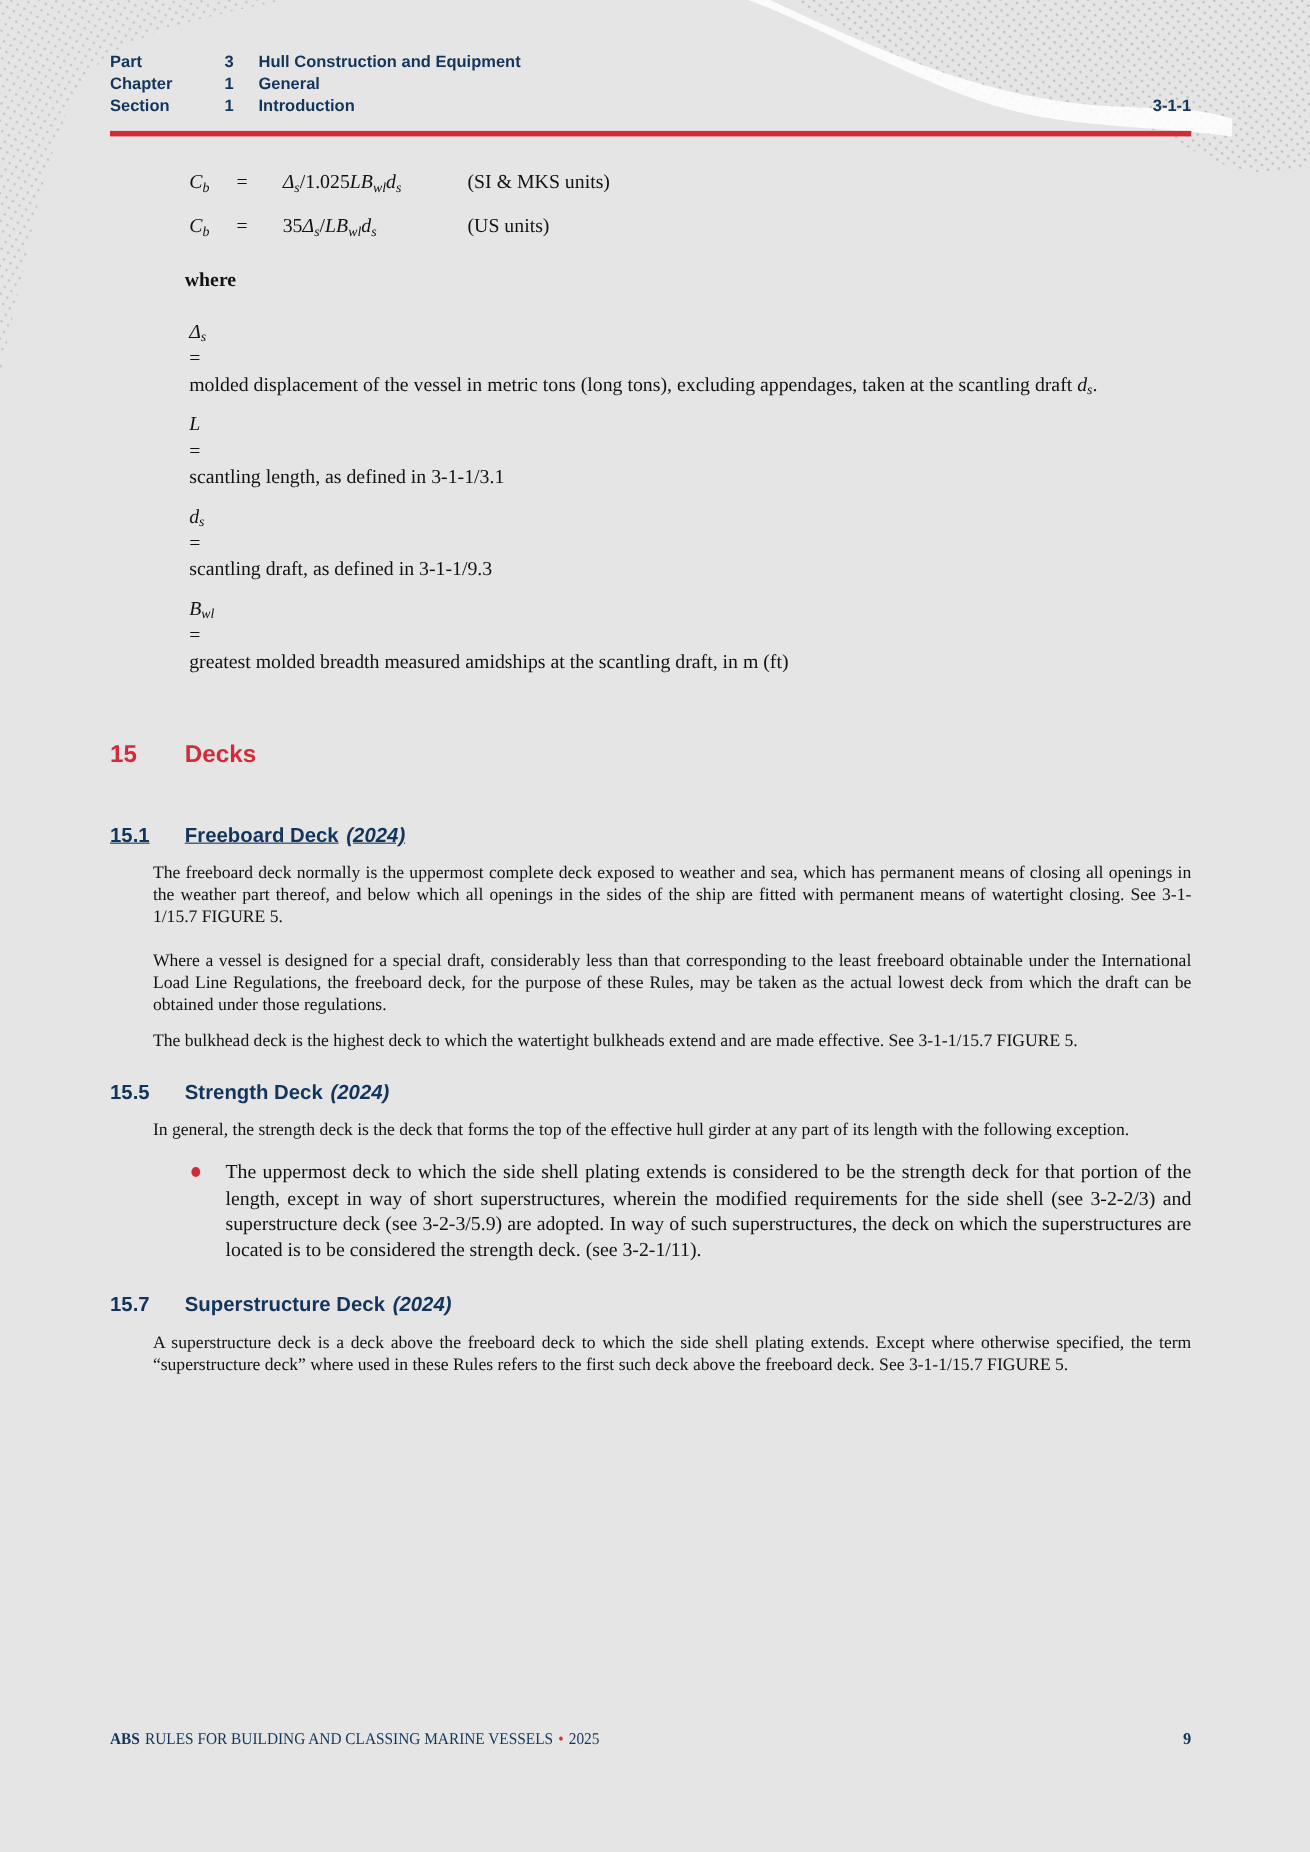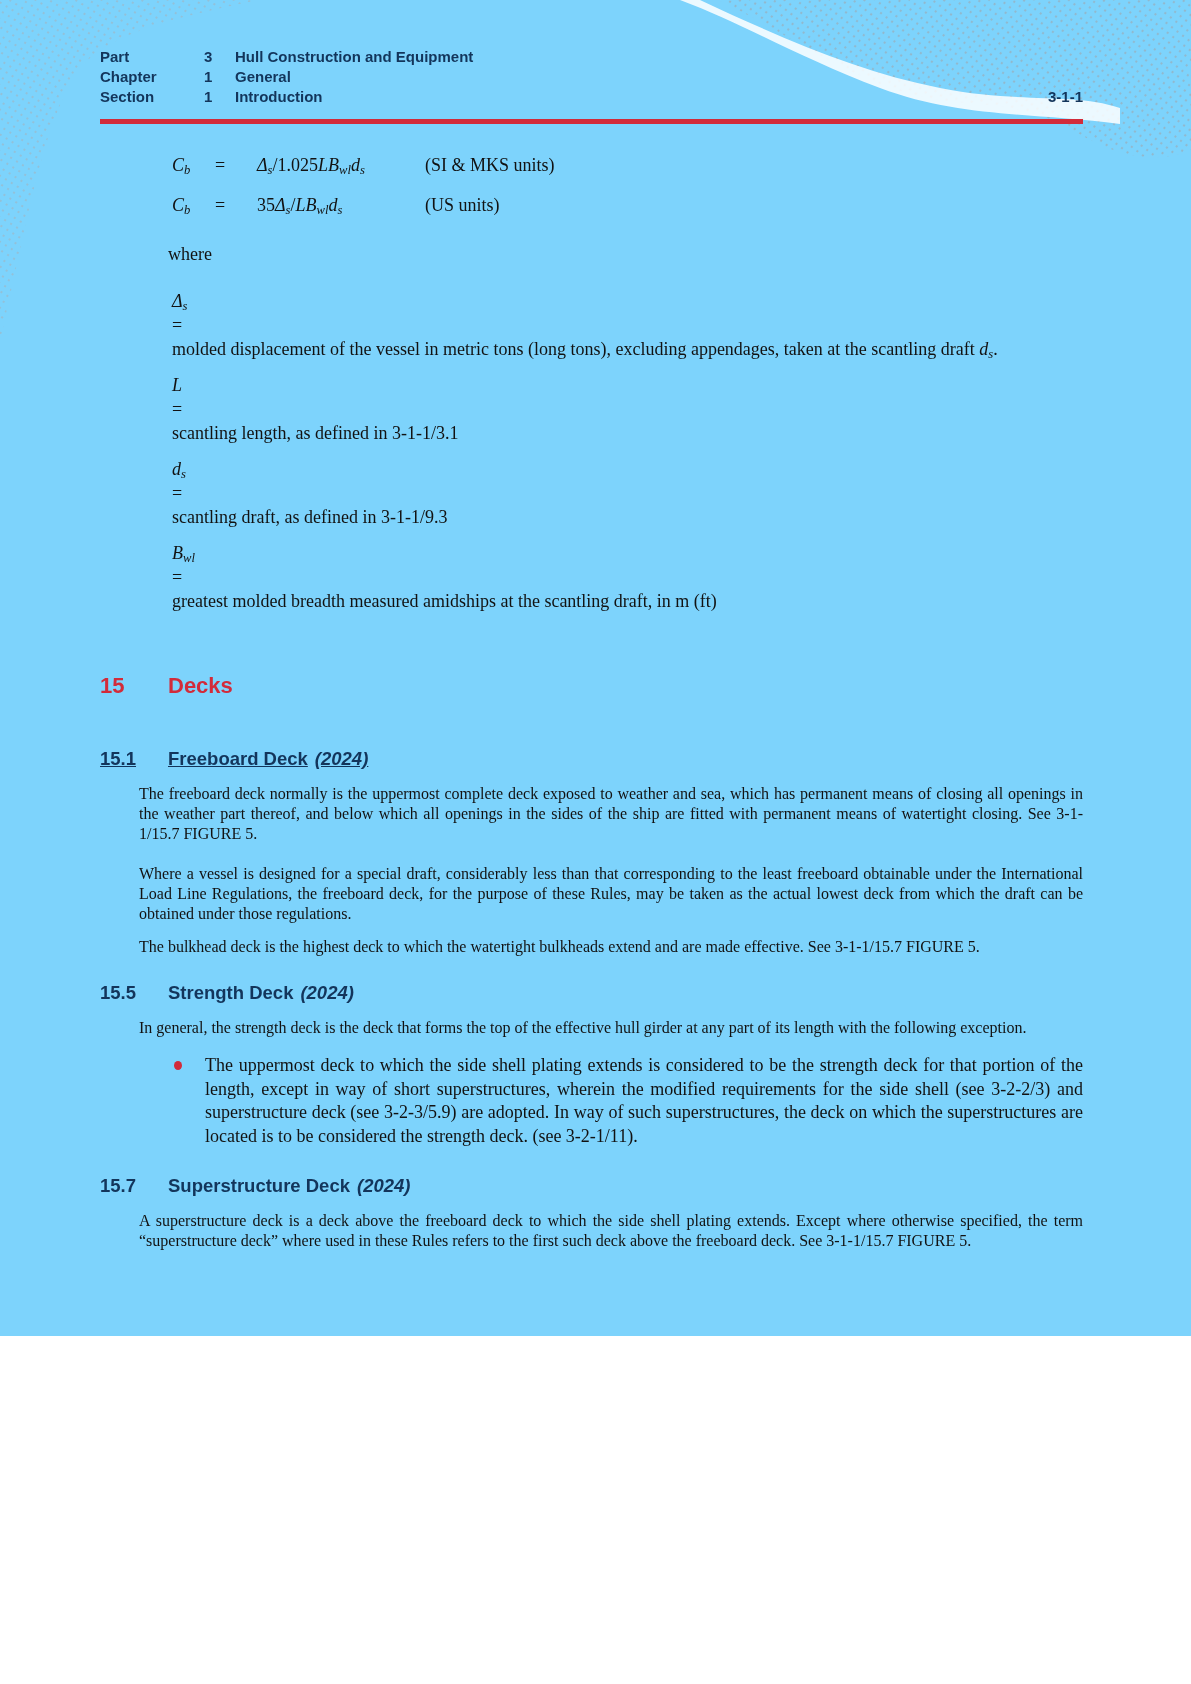--- a/index.html
+++ b/index.html
@@ -1,19 +1,19 @@
 <!DOCTYPE html>
 <html><head>
 <meta charset="utf-8">
 <style>
   html,body{margin:0;padding:0;background:#ffffff;}
   .page{
     position:relative;
-    width:1191px;height:1336px;
-    background:#7dd3fc;
+    width:1191px;height:1684px;
+    background:#e5e5e5;
     overflow:hidden;
     font-family:"Liberation Serif","DejaVu Serif",serif;
     color:#121212;
   }
   .deco{position:absolute;top:0;pointer-events:none;}
   .deco-left{left:0;}
   .deco-right{right:0;}
   .content{position:absolute;left:100px;top:0;width:983px;}
 
   
@@ -30,21 +30,21 @@
   
   .formula-block{margin-top:28px;margin-left:72px;font-size:18px;}
   .f-row{display:flex;line-height:26px;margin-bottom:14px;}
   .f-var{width:43px;font-style:italic;}
   .f-eq{width:42px;}
   .f-expr{width:168px;}
   .it{font-style:italic;}
   .up{font-style:normal;}
   sub{font-size:70%;line-height:0;vertical-align:-0.25em;font-style:italic;}
 
-  .where{margin-top:26px;margin-left:68px;font-size:18px;}
+  .where{margin-top:26px;margin-left:68px;font-size:18px;font-weight:bold;}
 
   
   .def-block{margin-top:24px;margin-left:72px;font-size:18px;}
   .def-row{display:flex;line-height:24px;margin-bottom:12px;flex-direction:column;}
   .d-sym{width:43px;font-style:italic;}
   .d-eq{width:42px;}
   .d-text{flex:1;}
 
   
   .sec-head{display:flex;margin-top:60px;

